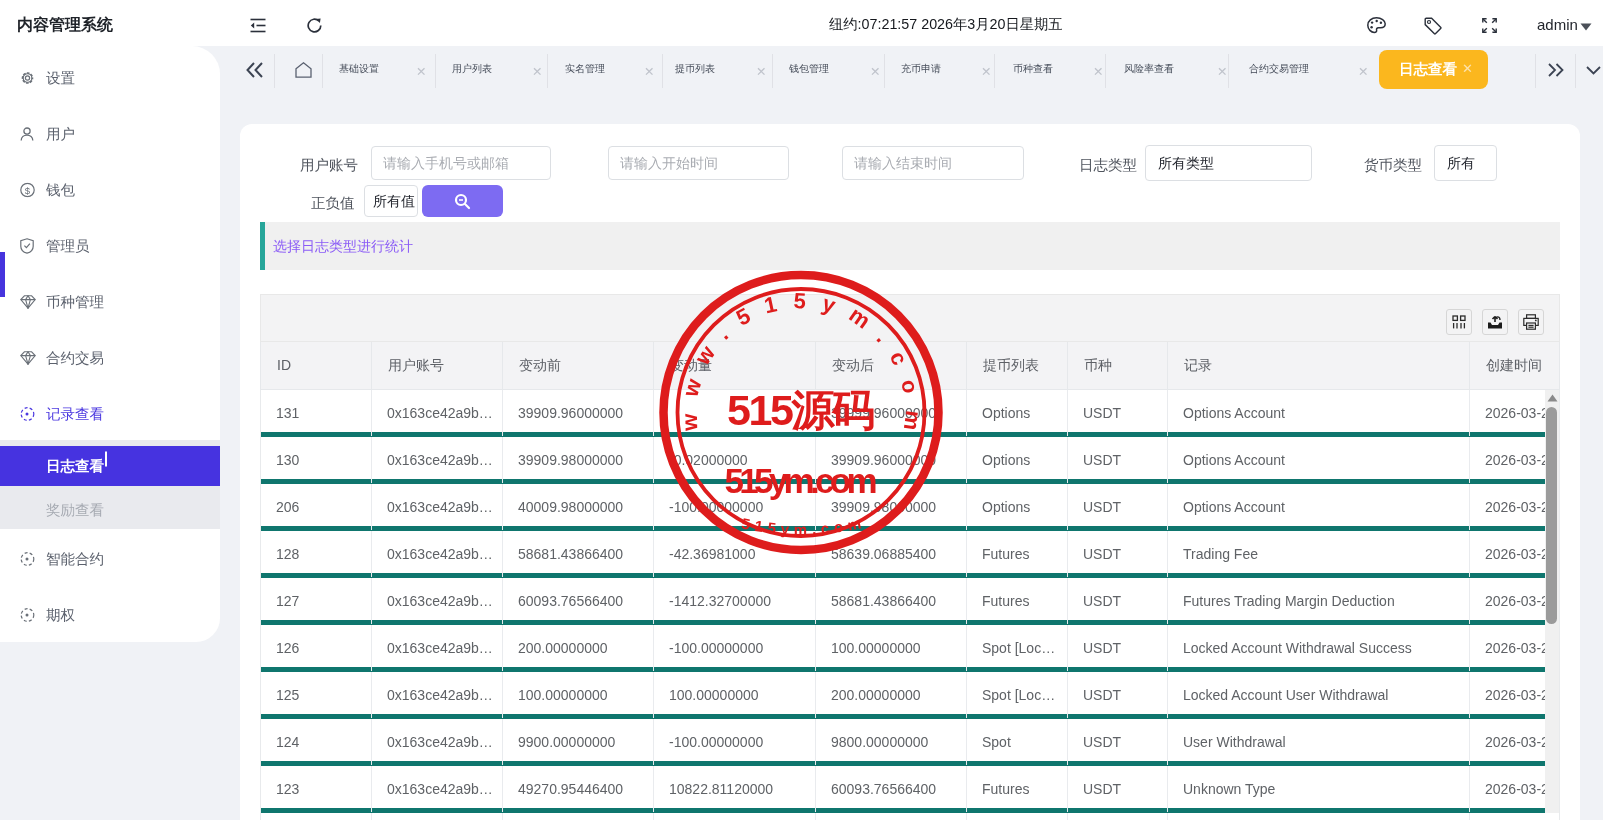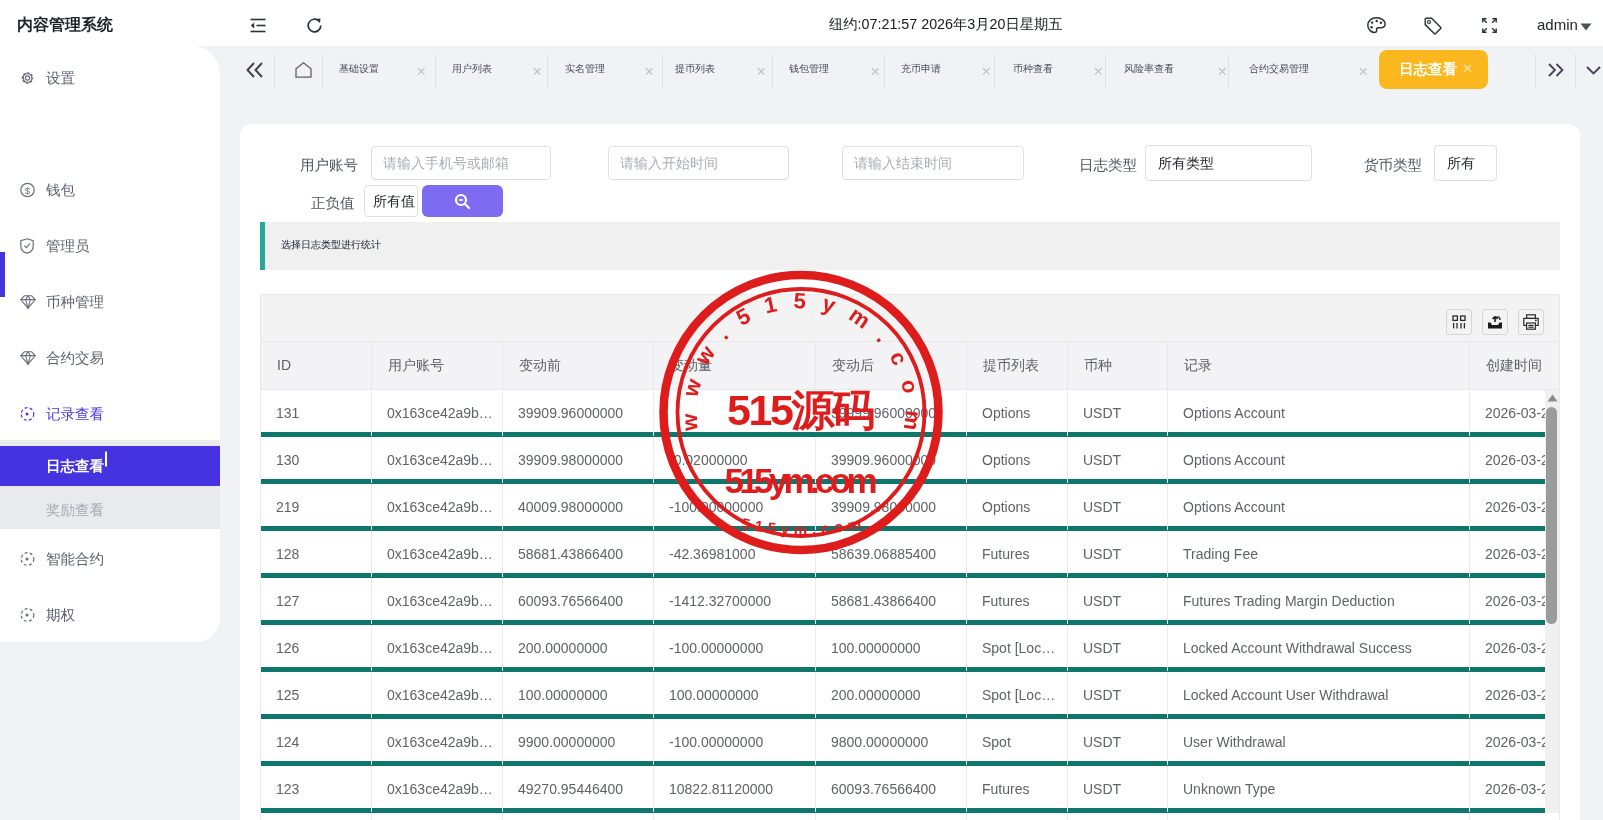--- a/index.html
+++ b/index.html
@@ -30,21 +30,21 @@
 #activeTab .x { position:absolute; left:83px; top:11px; font-size:13px; color:#fce3ae; }
 
 #card { position:absolute; left:240px; top:124px; width:1340px; height:696px; background:#fff; border-radius:12px 12px 0 0; }
 .flabel { position:absolute; font-size:14.5px; color:#50555e; }
 .finput { position:absolute; height:34px; border:1px solid #dcdfe3; border-radius:4px; background:#fff; }
 .finput span { position:absolute; left:11px; top:8px; font-size:14px; color:#a9acb2; }
 .fselect { position:absolute; height:36px; border:1px solid #dcdfe3; border-radius:4px; background:#fff; }
 .fselect span { position:absolute; left:12px; top:9px; font-size:14px; color:#23262e; }
 #searchBtn { position:absolute; left:182px; top:61px; width:81px; height:32px; background:#7d6bf2; border-radius:6px; }
 #infobar { position:absolute; left:20px; top:98px; width:1300px; height:48px; background:#f0f0f0; border-left:5px solid #27a69a; }
-#infobar span { position:absolute; left:16px; top:16px; font-size:10px; color:#0f172a; }
+#infobar span { position:absolute; left:8px; top:16px; font-size:14px; color:#8b5cf6; }
 
 #tablewrap { position:absolute; left:20px; top:170px; width:1300px; height:526px; }
 #toolbar { position:absolute; left:0; top:0; width:1300px; height:48px; background:#f3f3f4; border:1px solid #e8e8e8; }
 .tbtn { position:absolute; top:14px; width:26px; height:26px; border:1px solid #d6d6d6; border-radius:3px; background:#f3f3f4; }
 #thead { position:absolute; left:0; top:48px; width:1300px; height:48px; background:#f3f3f5; border:1px solid #e6e8eb; border-top:none; }
 .th { position:absolute; top:0; height:47px; line-height:47px; font-size:14px; color:#5d6066; padding-left:16px; border-right:1px solid #e6e8eb; }
 #tbody { position:absolute; left:0; top:96px; width:1300px; height:430px; background:#fff; border-left:1px solid #e8eaec; border-right:1px solid #e8eaec; overflow:hidden; }
 .tr { position:absolute; left:0; width:1298px; height:47px; border-bottom:5px solid #0f766e; }
 .td { position:absolute; top:0; height:46px; line-height:46px; font-size:14px; color:#5f6266; padding-left:15px; border-right:1px solid #e9ebee; overflow:hidden; white-space:nowrap; }
 #vscroll { position:absolute; left:1285px; top:96px; width:14px; height:423px; background:#f0f0f0; }
@@ -155,20 +155,29 @@
   <div class="mitem" style="top:17px">
     <svg width="15" height="15" viewBox="0 0 15 15">
         <g fill="none" stroke="#6a7078">
       <circle cx="7.5" cy="7.5" r="2.1" stroke-width="1.2"></circle>
       <circle cx="7.5" cy="7.5" r="5" stroke-width="1.6" stroke-dasharray="2.62 1.31" stroke-dashoffset="1.31"></circle>
       <circle cx="7.5" cy="7.5" r="4.3" stroke-width="1.1"></circle>
     </g>
       </svg>
     <span class="mtext">设置</span>
   </div>
+  <div class="mitem" style="top:73px">
+    <svg width="14" height="15" viewBox="0 0 14 15">
+        <g fill="none" stroke="#6a7078" stroke-width="1.3">
+      <circle cx="7" cy="4.6" r="3.1"></circle>
+      <path d="M1.2 14 C1.2 10.6 3.8 8.6 7 8.6 C10.2 8.6 12.8 10.6 12.8 14"></path>
+    </g>
+      </svg>
+    <span class="mtext">用户</span>
+  </div>
   <div class="mitem" style="top:129px">
     <svg width="15" height="15" viewBox="0 0 15 15">
       <circle cx="7.5" cy="7.5" r="6.7" fill="none" stroke="#6a7078" stroke-width="1.2"></circle>
       <text x="7.5" y="11" font-size="9.5" fill="#6a7078" text-anchor="middle" font-family="Liberation Sans">$</text>
     </svg>
     <span class="mtext">钱包</span>
   </div>
   <div class="mitem" style="top:185px">
     <svg width="14" height="16" viewBox="0 0 14 16">
         <g fill="none" stroke="#6a7078" stroke-width="1.2">
@@ -326,21 +335,21 @@
           <div class="td" style="left:111px;width:131px;">0x163ce42a9b…</div>
           <div class="td" style="left:242px;width:151px;">39909.98000000</div>
           <div class="td" style="left:393px;width:162px;">-0.02000000</div>
           <div class="td" style="left:555px;width:151px;">39909.96000000</div>
           <div class="td" style="left:706px;width:101px;">Options</div>
           <div class="td" style="left:807px;width:100px;">USDT</div>
           <div class="td" style="left:907px;width:302px;">Options Account</div>
           <div class="td" style="left:1209px;width:91px;border-right:none;"><span style="display:inline-block;width:62px;overflow:hidden;white-space:nowrap">2026-03-20 07:21:57</span></div>
         </div>
       <div class="tr" style="top:94px">
-          <div class="td" style="left:0px;width:111px;">219</div>
+          <div class="td" style="left:0px;width:111px;">206</div>
           <div class="td" style="left:111px;width:131px;">0x163ce42a9b…</div>
           <div class="td" style="left:242px;width:151px;">40009.98000000</div>
           <div class="td" style="left:393px;width:162px;">-100.00000000</div>
           <div class="td" style="left:555px;width:151px;">39909.98000000</div>
           <div class="td" style="left:706px;width:101px;">Options</div>
           <div class="td" style="left:807px;width:100px;">USDT</div>
           <div class="td" style="left:907px;width:302px;">Options Account</div>
           <div class="td" style="left:1209px;width:91px;border-right:none;"><span style="display:inline-block;width:62px;overflow:hidden;white-space:nowrap">2026-03-20 07:21:57</span></div>
         </div>
       <div class="tr" style="top:141px">

